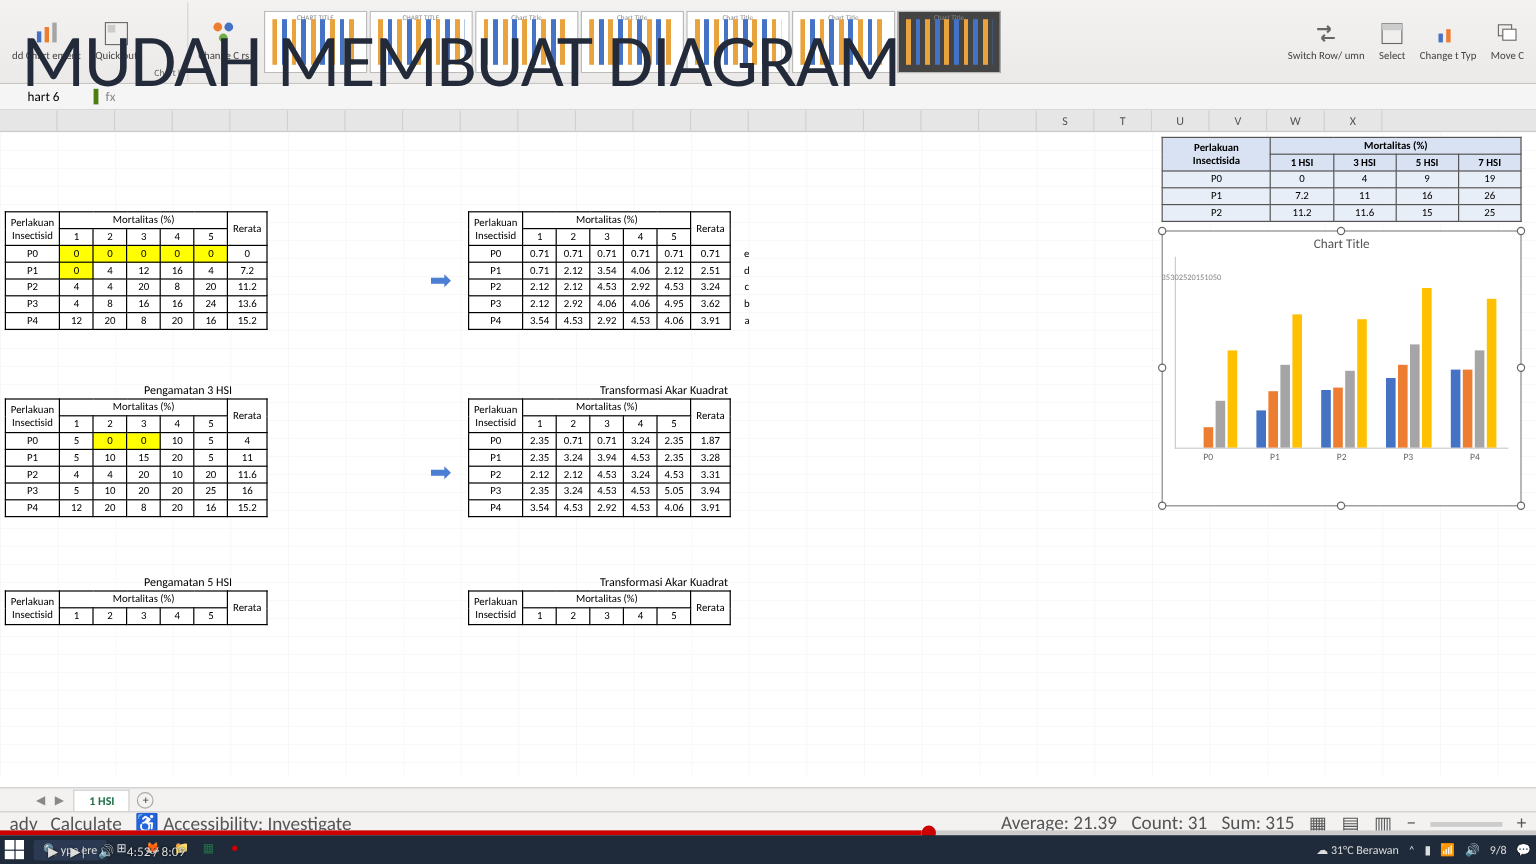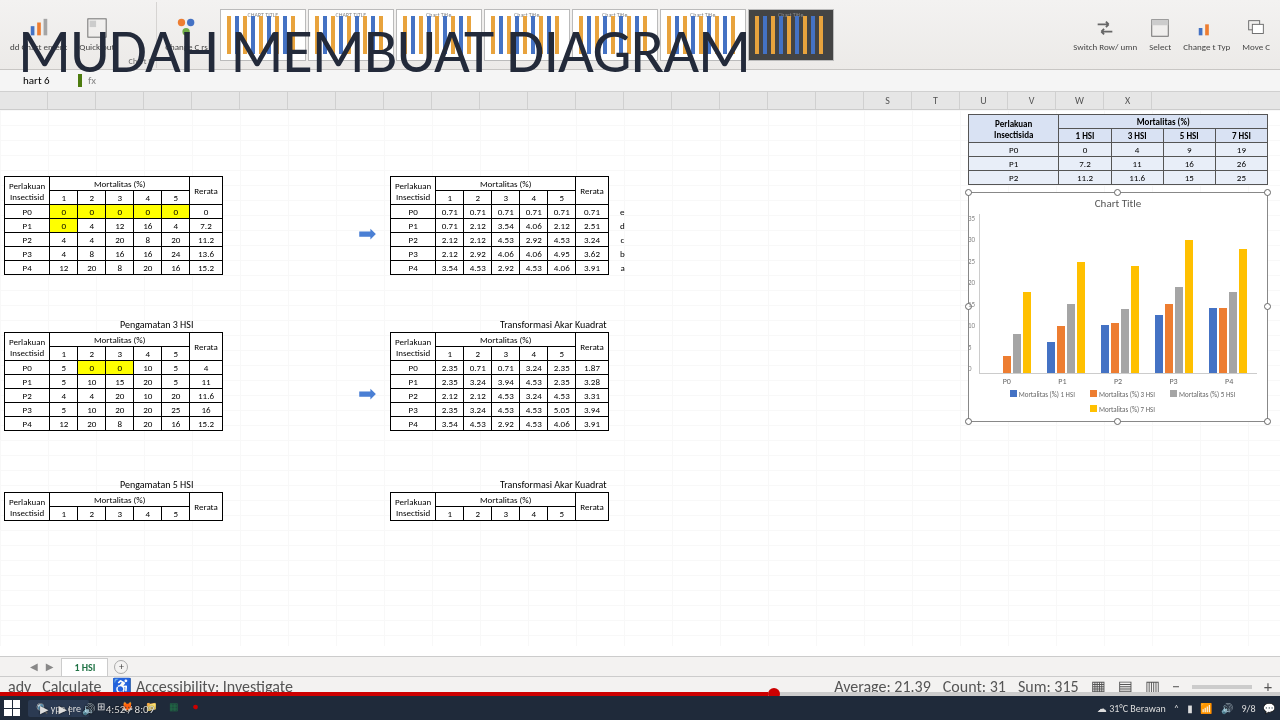--- a/index.html
+++ b/index.html
@@ -33,21 +33,21 @@
 .chart-box{position:absolute;right:12px;top:82px;width:300px;height:230px;border:1px solid #888;background:#fff}
 .chart-box .handles span{position:absolute;width:7px;height:7px;border:1px solid #666;background:#fff;border-radius:50%}
 .chart-title{text-align:center;font-size:11px;color:#555;padding:4px}
 .chart-area{position:relative;height:160px;margin:0 10px;border-left:1px solid #ccc;border-bottom:1px solid #ccc}
 .cgroup{position:absolute;bottom:0;width:44px;display:flex;align-items:flex-end;gap:2px;justify-content:center}
 .bar{width:8px}
 .c1{background:#4472c4}.c2{background:#ed7d31}.c3{background:#a5a5a5}.c4{background:#ffc000}
 .xlabels{display:flex;font-size:8px;color:#666;margin:2px 10px;justify-content:space-around}
 .legend{display:flex;flex-wrap:wrap;font-size:7px;gap:6px;justify-content:center;padding:2px 6px;color:#666}
 .legend span::before{content:"";display:inline-block;width:7px;height:7px;margin-right:2px;vertical-align:middle}
-.ylabels{position:absolute;left:-12px;top:0;bottom:0;display:flex;flex-direction:column;justify-content:space-between;font-size:7px;color:#888}
+.ylabels{position:absolute;left:-12px;top:12px;bottom:0;display:flex;flex-direction:row;justify-content:space-between;font-size:7px;color:#888}
 .tabs{position:absolute;bottom:44px;left:0;right:0;height:20px;background:#f3f2f1;border-top:1px solid #ccc;display:flex;align-items:center;font-size:10px;padding-left:30px;color:#444}
 .tabs .tab{padding:2px 12px;background:#fff;border:1px solid #ccc;border-bottom:none;color:#217346;font-weight:bold}
 .tabs .plus{margin-left:6px;border:1px solid #aaa;border-radius:50%;width:14px;height:14px;text-align:center;line-height:12px;cursor:pointer}
 .status{position:absolute;bottom:24px;left:0;right:0;height:20px;background:#f3f2f1;border-top:1px solid #ccc;display:flex;align-items:center;font-size:16px;padding:0 8px;color:#555;justify-content:space-between}
 .status .r{display:flex;gap:12px;align-items:center}
 .player{position:absolute;bottom:24px;left:0;right:0;height:4px;background:#ccc}
 .player .prog{height:100%;width:60%;background:#cc0000}
 .player .dot{position:absolute;left:60%;top:-4px;width:12px;height:12px;background:#cc0000;border-radius:50%}
 .taskbar{position:absolute;bottom:0;left:0;right:0;height:24px;background:#1f2a3a;display:flex;align-items:center;color:#ddd;font-size:10px;padding:0 4px;justify-content:space-between}
 .taskbar .l,.taskbar .r{display:flex;align-items:center;gap:8px}
@@ -568,26 +568,20 @@
           <div class="bar c4" style="height: 124.286px;"></div>
         </div>
       </div>
     <div class="xlabels" id="xlabels">
         <span>P0</span>
         <span>P1</span>
         <span>P2</span>
         <span>P3</span>
         <span>P4</span>
       </div>
-    <div class="legend" id="legend">
-        <span><i style="display:inline-block;width:7px;height:7px;background:#4472c4;margin-right:2px"></i>Mortalitas (%) 1 HSI</span>
-        <span><i style="display:inline-block;width:7px;height:7px;background:#ed7d31;margin-right:2px"></i>Mortalitas (%) 3 HSI</span>
-        <span><i style="display:inline-block;width:7px;height:7px;background:#a5a5a5;margin-right:2px"></i>Mortalitas (%) 5 HSI</span>
-        <span><i style="display:inline-block;width:7px;height:7px;background:#ffc000;margin-right:2px"></i>Mortalitas (%) 7 HSI</span>
-      </div>
   </div>
 </div>
 
 <div class="tabs">
   <span style="margin-right:8px;color:#888">◀</span>
   <span style="margin-right:8px;color:#888">▶</span>
   <div class="tab">1 HSI</div>
   <div class="plus">+</div>
 </div>
 

